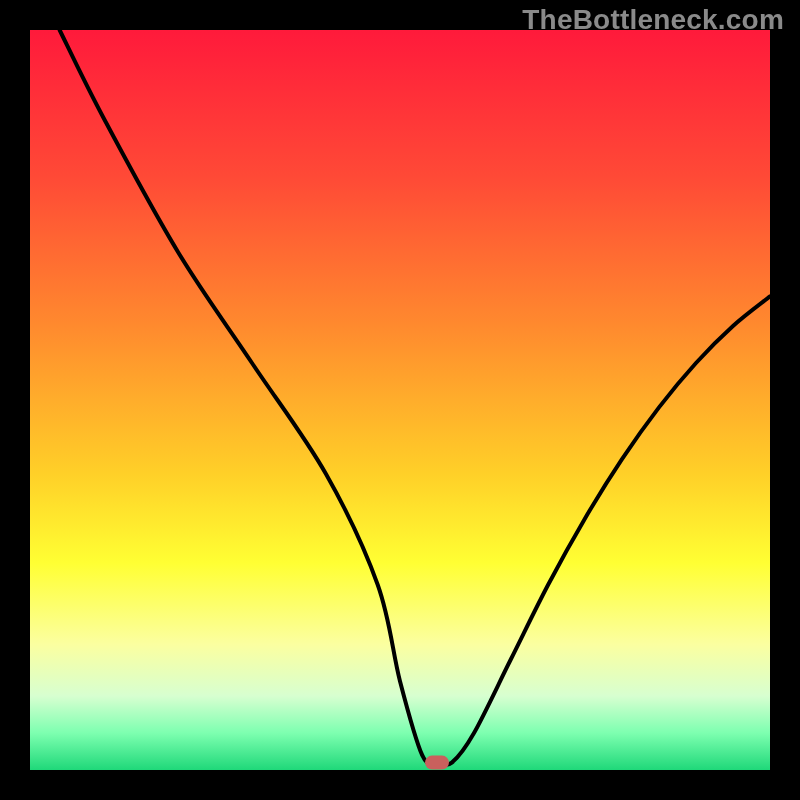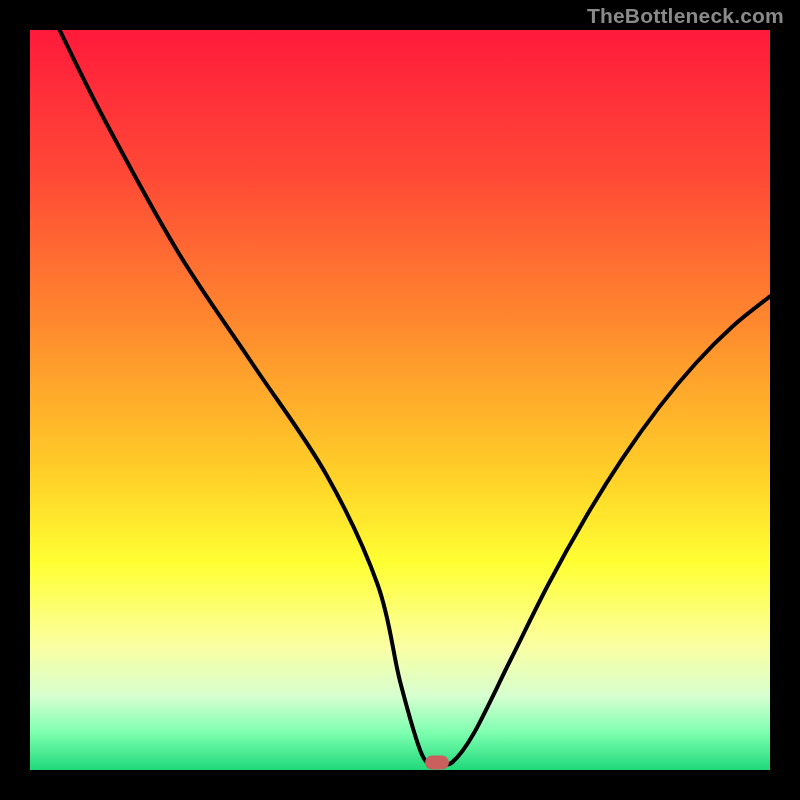--- a/index.html
+++ b/index.html
@@ -10,21 +10,21 @@
   .chart-wrap {
     position: relative;
     width: 800px;
     height: 800px;
   }
   .watermark {
     position: absolute;
     top: 4px;
     right: 16px;
     font-family: Arial, Helvetica, sans-serif;
-    font-size: 21px;
+    font-size: 28px;
     font-weight: 600;
     color: #8a8a8a;
     letter-spacing: 0.2px;
     z-index: 3;
     user-select: none;
   }
   svg {
     display: block;
   }
 </style>

